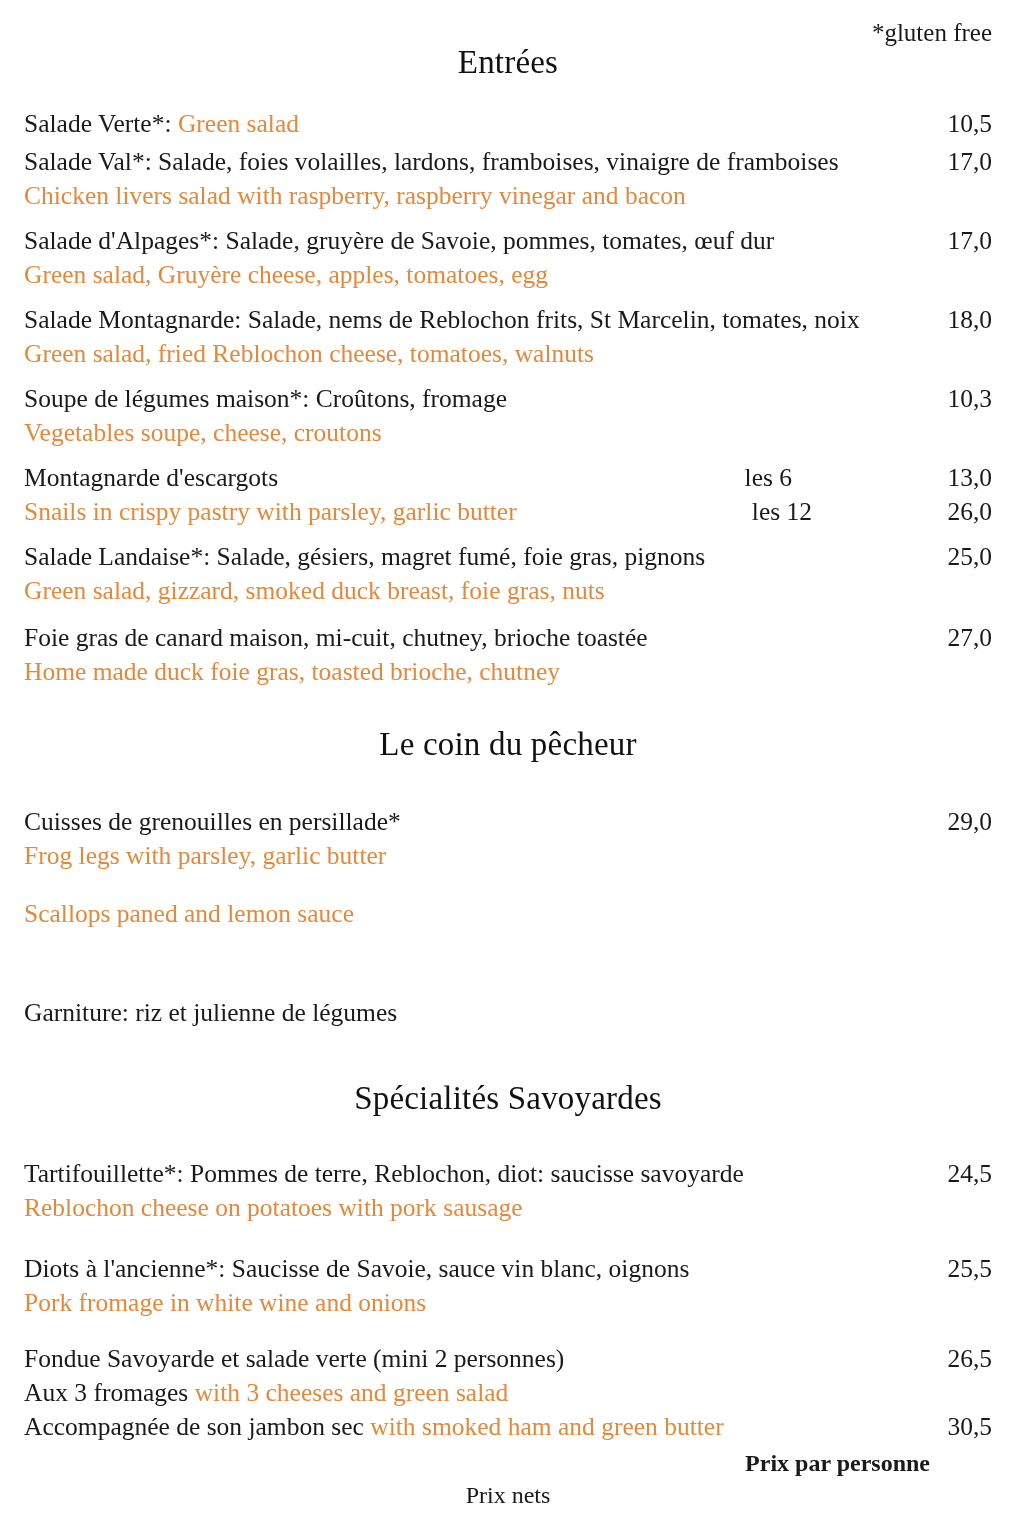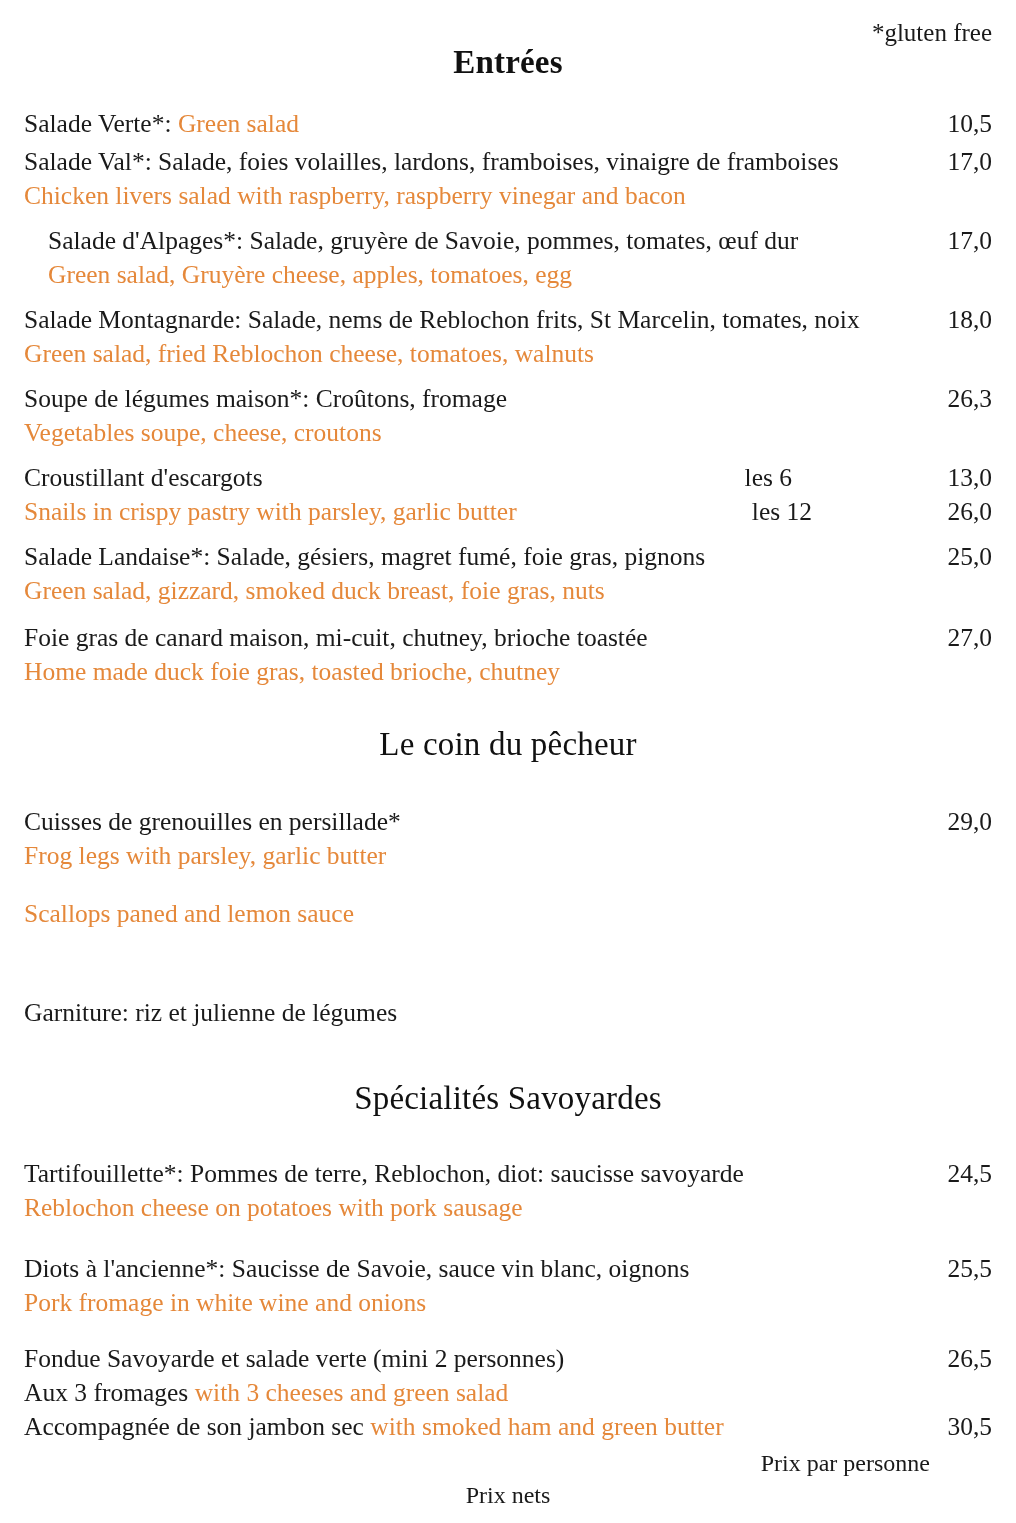--- a/index.html
+++ b/index.html
@@ -91,61 +91,62 @@
 
   
   .prix-personne {
     position: absolute;
     left: 0;
     right: 86px;
     text-align: right;
     font-size: 24px;
     line-height: 30px;
     color: #1a1a1a;
+    font-weight: bold;
   }
   .prix-nets {
     position: absolute;
     left: 0;
     right: 0;
     text-align: center;
     font-size: 24px;
     line-height: 30px;
     color: #1a1a1a;
   }
 </style>
 </head>
 <body>
 
 <div class="page">
 
   <div class="gluten-note">*gluten free</div>
 
   <div id="content">
-      <div class="section-heading" style="position: absolute; left: 24px; right: 24px; top: 44px; font-weight: bold;">Entrées</div>
+      <div class="section-heading" style="position: absolute; left: 24px; right: 24px; top: 44px;">Entrées</div>
       <div class="item" style="position: absolute; left: 24px; right: 24px; top: 107px;">
         <div class="line"><span class="fr">Salade Verte*: </span><span class="en-inline">Green salad</span><span class="price">10,5</span></div>
       </div>
       <div class="item" style="position: absolute; left: 24px; right: 24px; top: 145px;">
         <div class="line"><span class="fr">Salade Val*: Salade, foies volailles, lardons, framboises, vinaigre de framboises</span><span class="price">17,0</span></div>
         <div class="line en">Chicken livers salad with raspberry, raspberry vinegar and bacon</div>
       </div>
-      <div class="item" style="position: absolute; left: 24px; right: 24px; top: 224px; margin-left: 24px;">
+      <div class="item" style="position: absolute; left: 24px; right: 24px; top: 224px;">
         <div class="line"><span class="fr">Salade d'Alpages*: Salade, gruyère de Savoie, pommes, tomates, œuf dur</span><span class="price">17,0</span></div>
         <div class="line en">Green salad, Gruyère cheese, apples, tomatoes, egg</div>
       </div>
       <div class="item" style="position: absolute; left: 24px; right: 24px; top: 303px;">
         <div class="line"><span class="fr">Salade Montagnarde: Salade, nems de Reblochon frits, St Marcelin, tomates, noix</span><span class="price">18,0</span></div>
         <div class="line en">Green salad, fried Reblochon cheese, tomatoes, walnuts</div>
       </div>
       <div class="item" style="position: absolute; left: 24px; right: 24px; top: 382px;">
-        <div class="line"><span class="fr">Soupe de légumes maison*: Croûtons, fromage</span><span class="price">26,3</span></div>
+        <div class="line"><span class="fr">Soupe de légumes maison*: Croûtons, fromage</span><span class="price">10,3</span></div>
         <div class="line en">Vegetables soupe, cheese, croutons</div>
       </div>
       <div class="item" style="position: absolute; left: 24px; right: 24px; top: 461px;">
-        <div class="line"><span class="fr">Croustillant d'escargots</span><span class="qty">les 6</span><span class="price">13,0</span></div>
+        <div class="line"><span class="fr">Montagnarde d'escargots</span><span class="qty">les 6</span><span class="price">13,0</span></div>
         <div class="line en">Snails in crispy pastry with parsley, garlic butter<span class="qty" style="color: rgb(26, 26, 26); right: 180px;">les 12</span><span class="price">26,0</span></div>
       </div>
       <div class="item" style="position: absolute; left: 24px; right: 24px; top: 540px;">
         <div class="line"><span class="fr">Salade Landaise*: Salade, gésiers, magret fumé, foie gras, pignons</span><span class="price">25,0</span></div>
         <div class="line en">Green salad, gizzard, smoked duck breast, foie gras, nuts</div>
       </div>
       <div class="item" style="position: absolute; left: 24px; right: 24px; top: 621px;">
         <div class="line"><span class="fr">Foie gras de canard maison, mi-cuit, chutney, brioche toastée</span><span class="price">27,0</span></div>
         <div class="line en">Home made duck foie gras, toasted brioche, chutney</div>
       </div>

